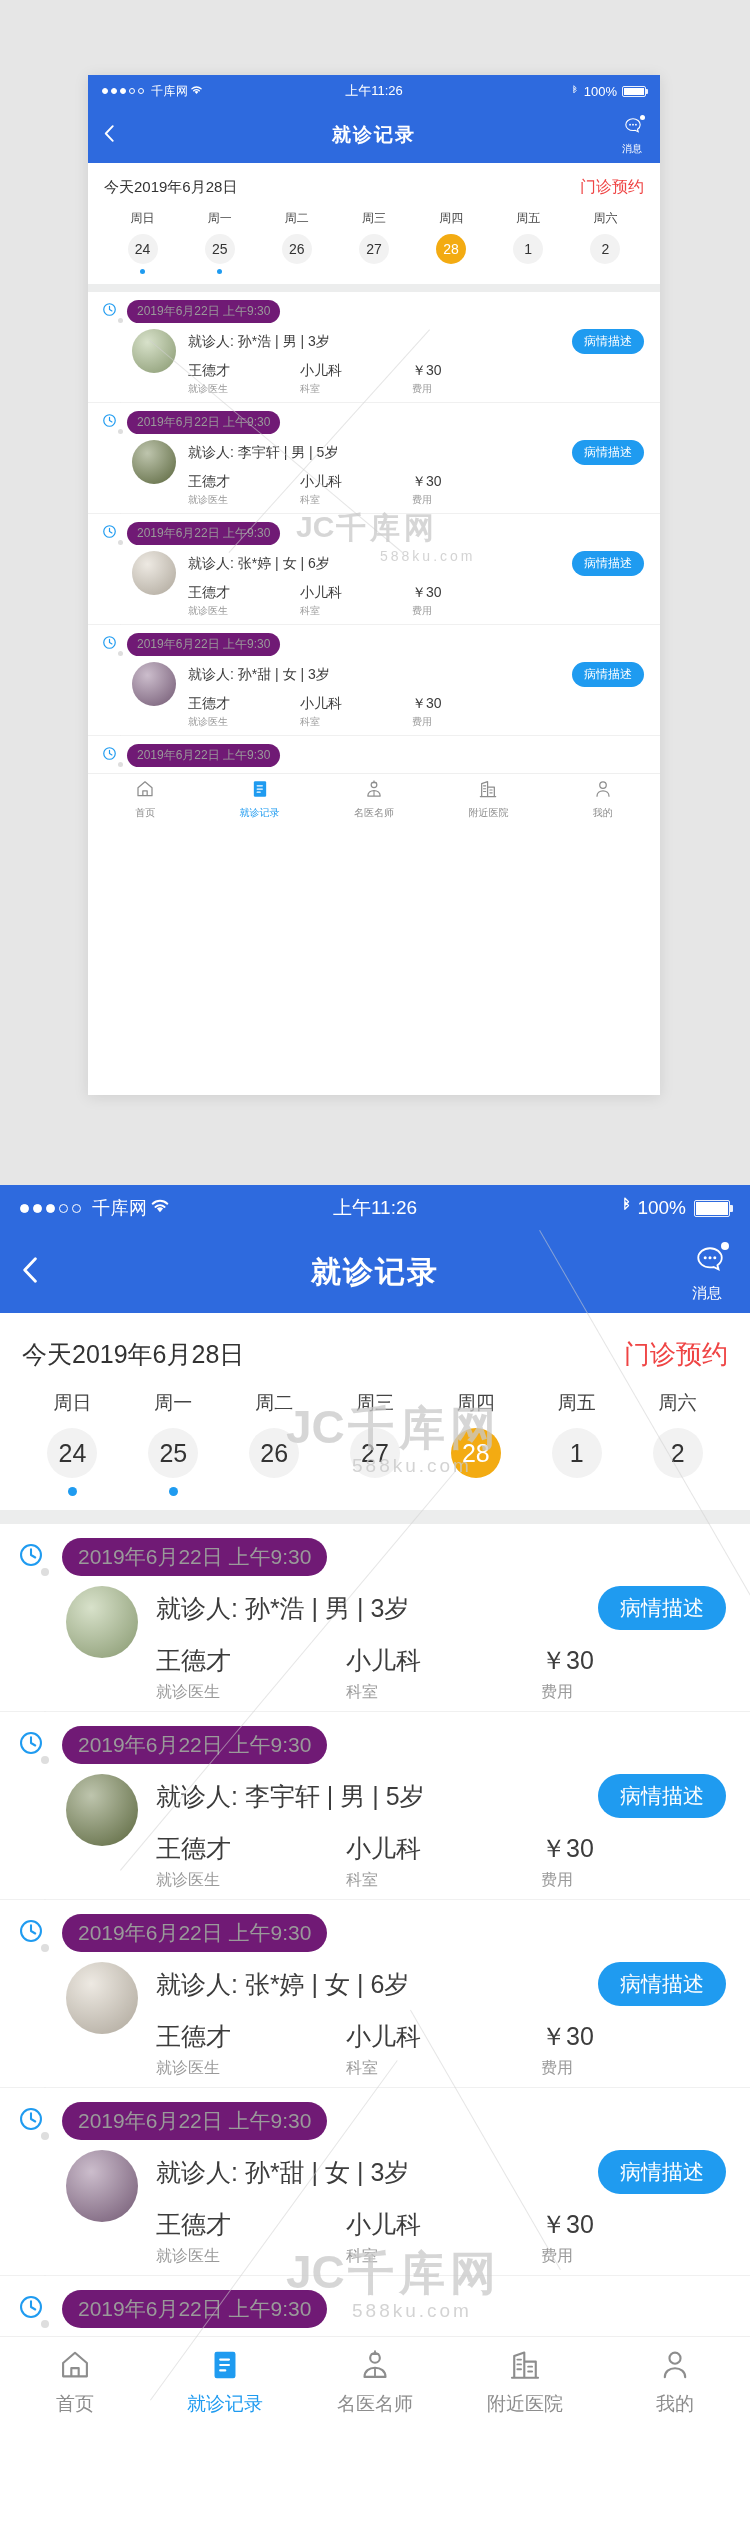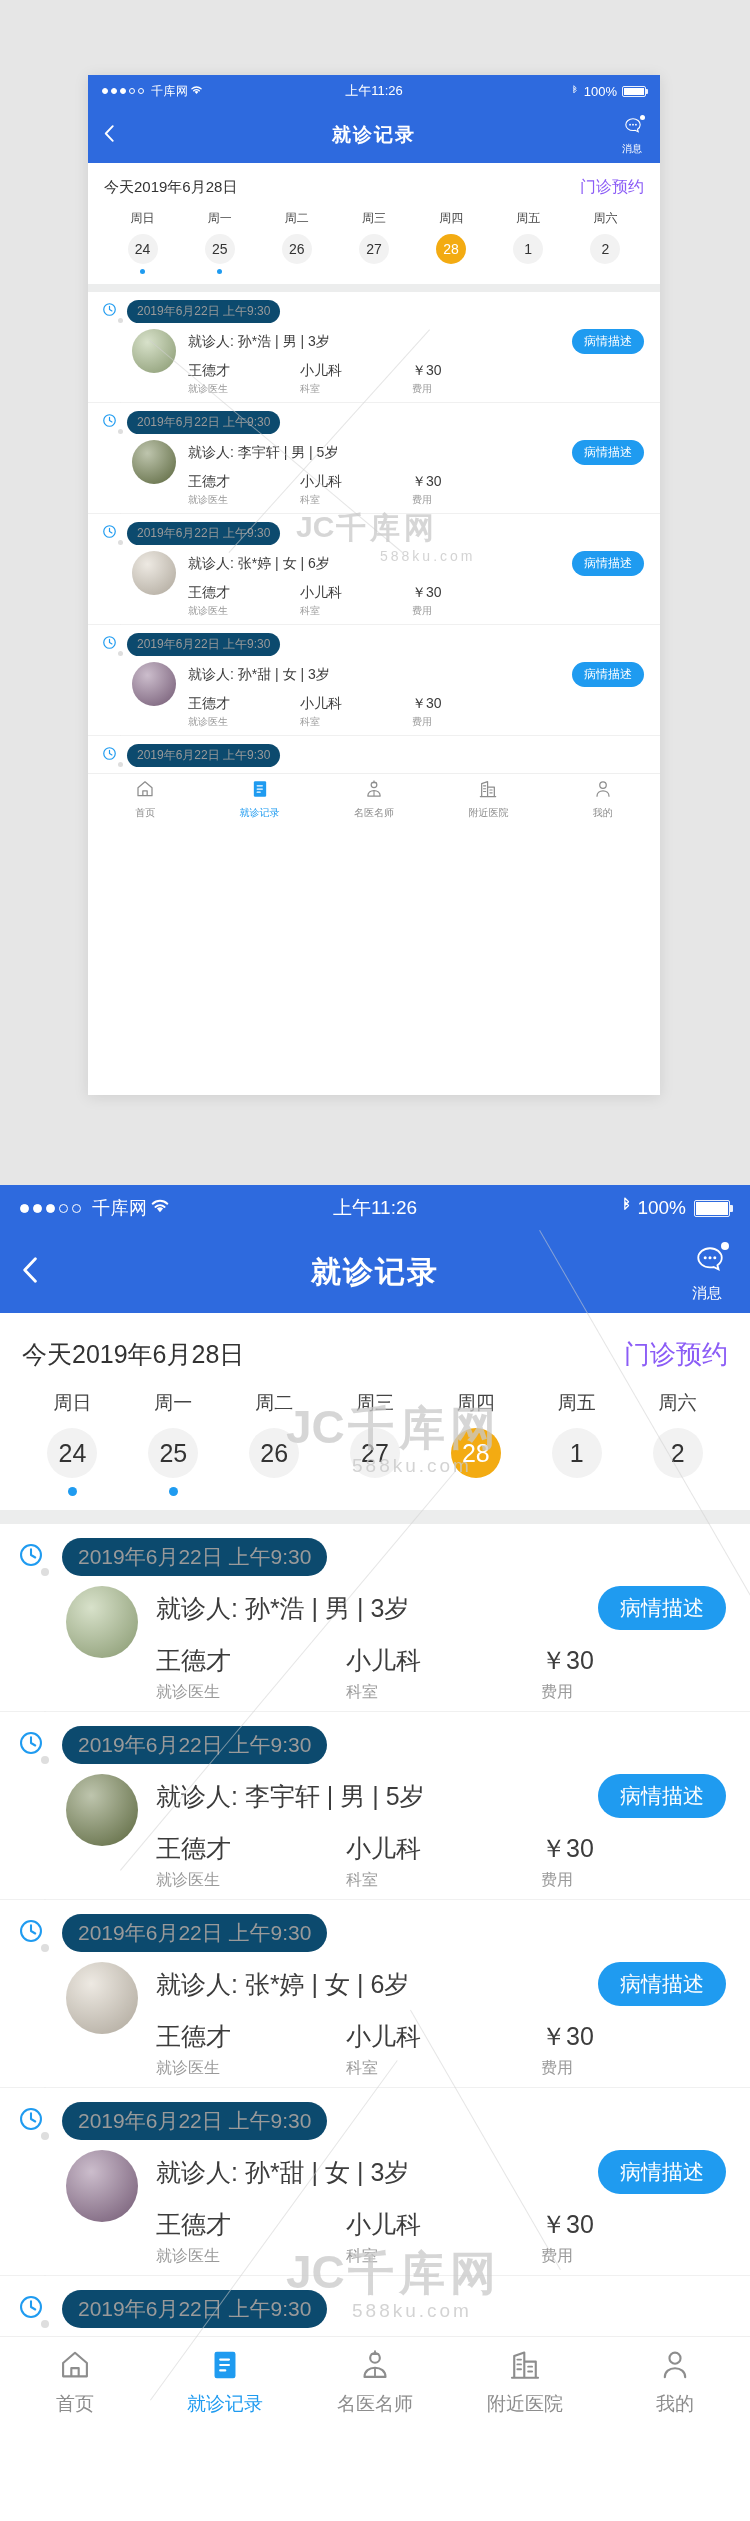--- a/index.html
+++ b/index.html
@@ -41,40 +41,40 @@
   .nav-title { position:absolute; left:0; right:0; text-align:center; font-weight:bold; letter-spacing:2px; }
   .nav-msg { margin-left:auto; display:flex; flex-direction:column; align-items:flex-start; position:relative; }
   .msg-bubble { position: relative; }
   .msg-badge { position:absolute; background:#fff; border-radius:50%; }
   .nav-msg-label { color:#fff; }
 
   
   .calbar { background:#fff; }
   .cal-top { display:flex; align-items:center; justify-content:space-between; }
   .cal-today { color:#333; }
-  .cal-book { color:#8b5cf6; }
+  .cal-book { color:#ef4444; }
   .cal-week { display:flex; }
   .cal-col { flex:1; display:flex; flex-direction:column; align-items:center; }
   .cal-dow { color:#444; }
   .cal-day {
     border-radius:50%; background:#f2f2f2; color:#333;
     display:flex; align-items:center; justify-content:center;
   }
   .cal-day.today { background:#f3ab12; color:#fff; }
   .cal-mark { border-radius:50%; background:#1f9bf0; }
   .cal-mark.hidden { background:transparent; }
 
   .sep { background:#eceded; }
 
   
   .list { background:#fff; position:relative; }
   .rec { position:relative; background:#fff; }
   .rec-time { display:flex; align-items:center; }
   .clock-ico { flex:0 0 auto; }
-  .time-pill { background:#0c4a6e; color:#9a9a9a; border-radius:999px; display:inline-block; }
+  .time-pill { background:#701a75; color:#9a9a9a; border-radius:999px; display:inline-block; }
   .rec-body { display:flex; align-items:flex-start; }
   .avatar { border-radius:50%; flex:0 0 auto; overflow:hidden; position:relative; background:#ccd3c9; }
   .rec-main { flex:1; }
   .rec-line1 { display:flex; align-items:center; }
   .patient { color:#3c3c3c; }
   .desc-btn { margin-left:auto; background:#1f9bf0; color:#fff; border-radius:999px; text-align:center; }
   .rec-cols { display:flex; }
   .rcol { }
   .rcol .v { color:#3c3c3c; }
   .rcol .k { color:#9a9a9a; }

